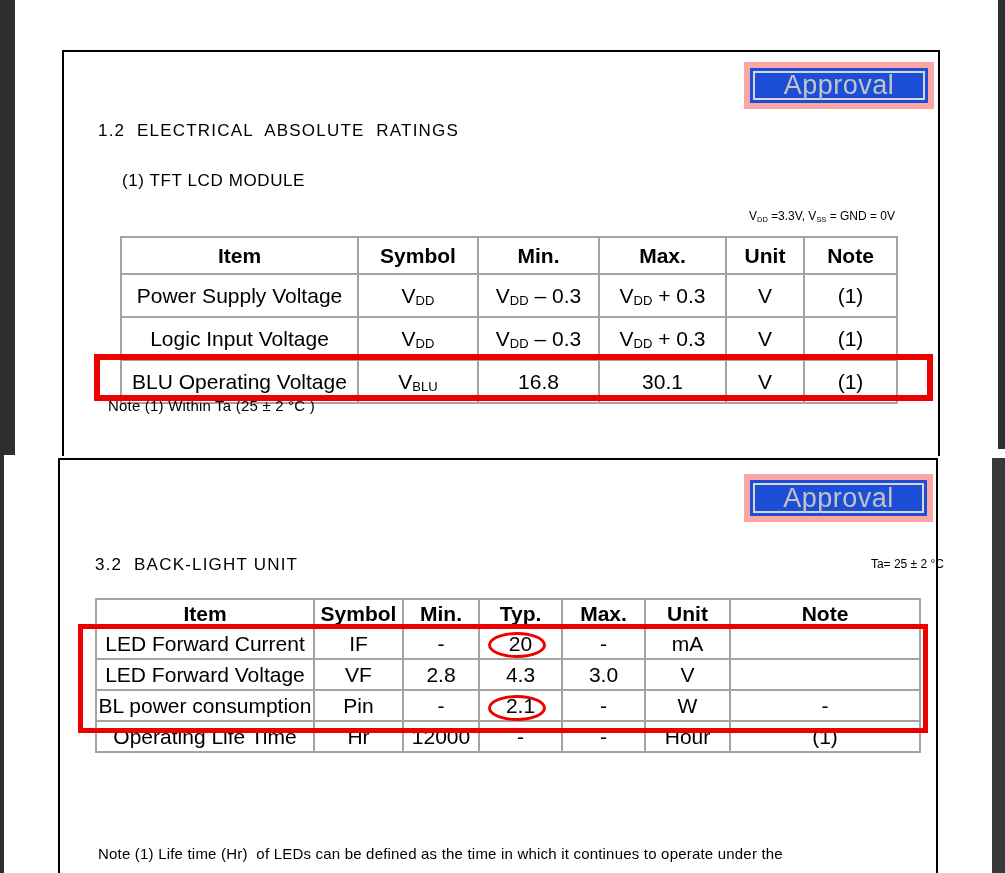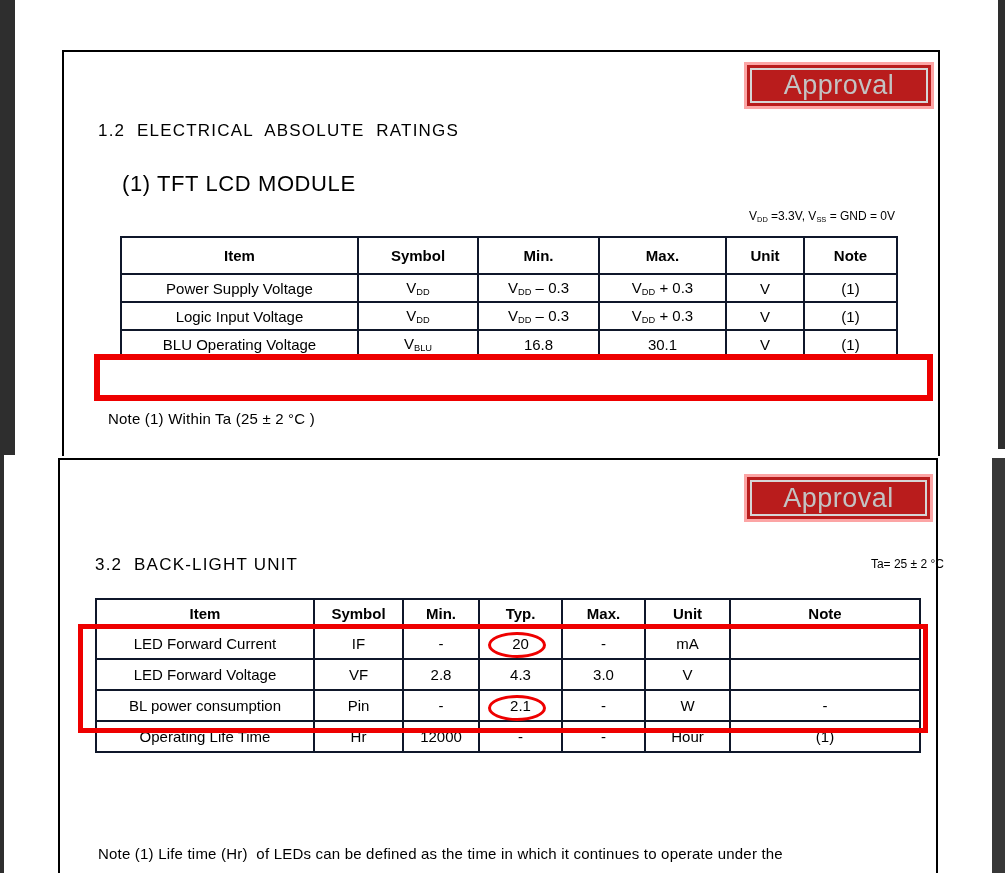--- a/index.html
+++ b/index.html
@@ -20,49 +20,49 @@
   .strip-right-top   { left: 998px; top: 0;  width: 7px;  height: 449px; }
   .strip-right-bottom{ left: 992px; top: 458px; width: 13px; height: 415px; background:#383838; }
 
   
   .page-box { border: 2px solid #000; border-bottom: none; background: transparent; }
   .page1-box { left: 62px; top: 50px;  width: 878px; height: 406px; }
   .page2-box { left: 58px; top: 458px; width: 880px; height: 415px; }
 
   
   .approval {
-    border: 3px solid #fca5a5;
+    border: 6px solid #fca5a5;
     display: flex; align-items: center; justify-content: center;
-    background: #b91c1c;
+    background: #1d4ed8;
   }
   .approval .inner {
     border: 2px solid #d6d6d6;
     width: calc(100% - 6px); height: calc(100% - 6px);
     display: flex; align-items: center; justify-content: center;
     color: #c3c3c3; font-size: 27px; letter-spacing: 0.5px;
   }
   .approval1 { left: 744px; top: 62px;  width: 190px; height: 47px; }
   .approval2 { left: 744px; top: 474px; width: 189px; height: 48px; }
 
   .h-section { font-size: 17px; letter-spacing: 1.2px; white-space: pre; }
-  .h-sub     { font-size: 22px; letter-spacing: 0.6px; white-space: pre; }
+  .h-sub     { font-size: 17px; letter-spacing: 0.6px; white-space: pre; }
   .cond      { font-size: 12px; white-space: pre; }
   .note-text { font-size: 15px; white-space: pre; letter-spacing: 0.2px; }
 
   sub { font-size: 0.62em; vertical-align: -2px; }
 
   
   table { border-collapse: collapse; table-layout: fixed; background: #fff; }
-  th, td { border: 2px solid #0f172a; text-align: center; vertical-align: middle;
-           font-size: 15px; overflow: hidden; white-space: pre; }
+  th, td { border: 2px solid #a3a3a3; text-align: center; vertical-align: middle;
+           font-size: 21px; overflow: hidden; white-space: pre; }
   th { font-weight: bold; }
 
   .table1 { left: 120px; top: 236px; width: 776px; }
   .table1 th { height: 37px; }
-  .table1 td { height: 28px; }
+  .table1 td { height: 43px; }
 
   .table2 { left: 95px; top: 598px; width: 824px; }
   .table2 th { height: 29px; }
   .table2 td { height: 31px; }
 
   
   .red-rect { border: 6px solid #ee0000; background: transparent; z-index: 5; }
   .red-rect1 { left: 94px; top: 354px; width: 839px; height: 47px; }
   .red-rect2 { left: 78px; top: 624px; width: 850px; height: 109px; border-width: 5px; }
   .red-ellipse { border: 3px solid #ee0000; border-radius: 50%; background: transparent; z-index: 6; }
@@ -133,21 +133,21 @@
         <td>16.8</td>
         <td>30.1</td>
         <td>V</td>
         <td>(1)</td>
       </tr>
     </tbody>
   </table>
 
 <div class="abs red-rect red-rect1"></div>
 
-<div class="abs note-text" style="left:108px; top:410px;">Note (1) Within Ta (25 ± 2 °C )</div>
+<div class="abs note-text" style="left:108px; top:397px;">Note (1) Within Ta (25 ± 2 °C )</div>
 
 <div class="abs page-box page2-box"></div>
 
 <div class="abs approval approval2">
   <div class="inner">Approval</div>
 </div>
 
 <div class="abs h-section" style="left:95px; top:555px;">3.2  BACK-LIGHT UNIT</div>
 
 <div class="abs cond" style="left:736px; top:557px; width:208px; text-align:right;">Ta= 25 ± 2 °C</div>

